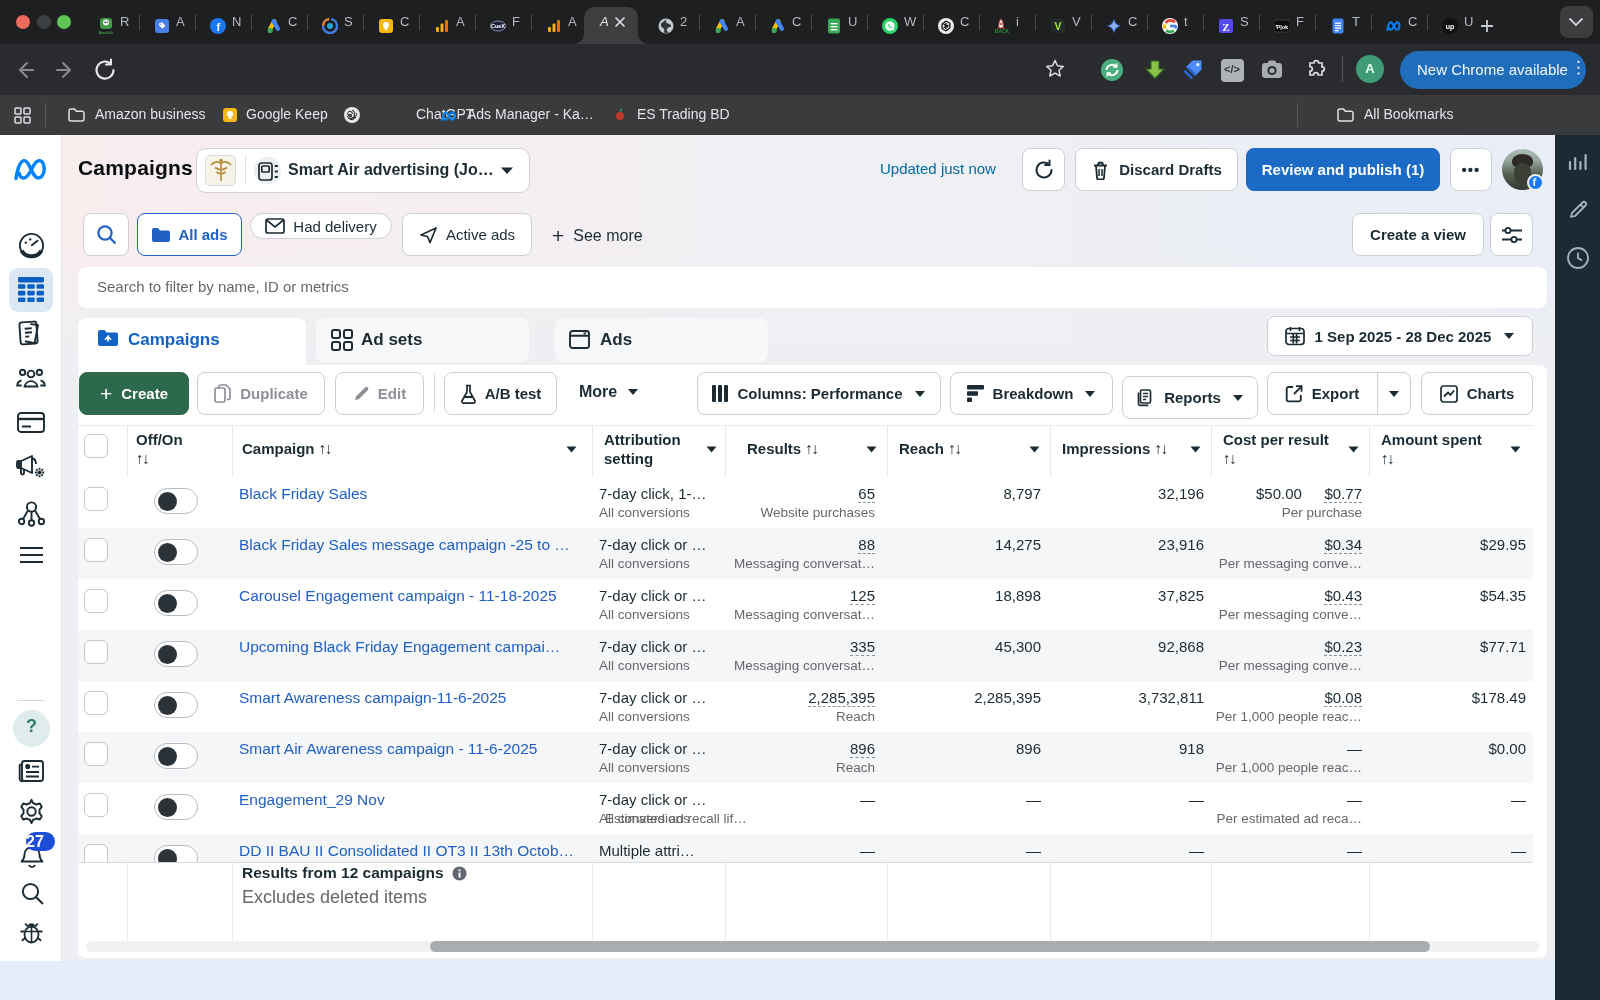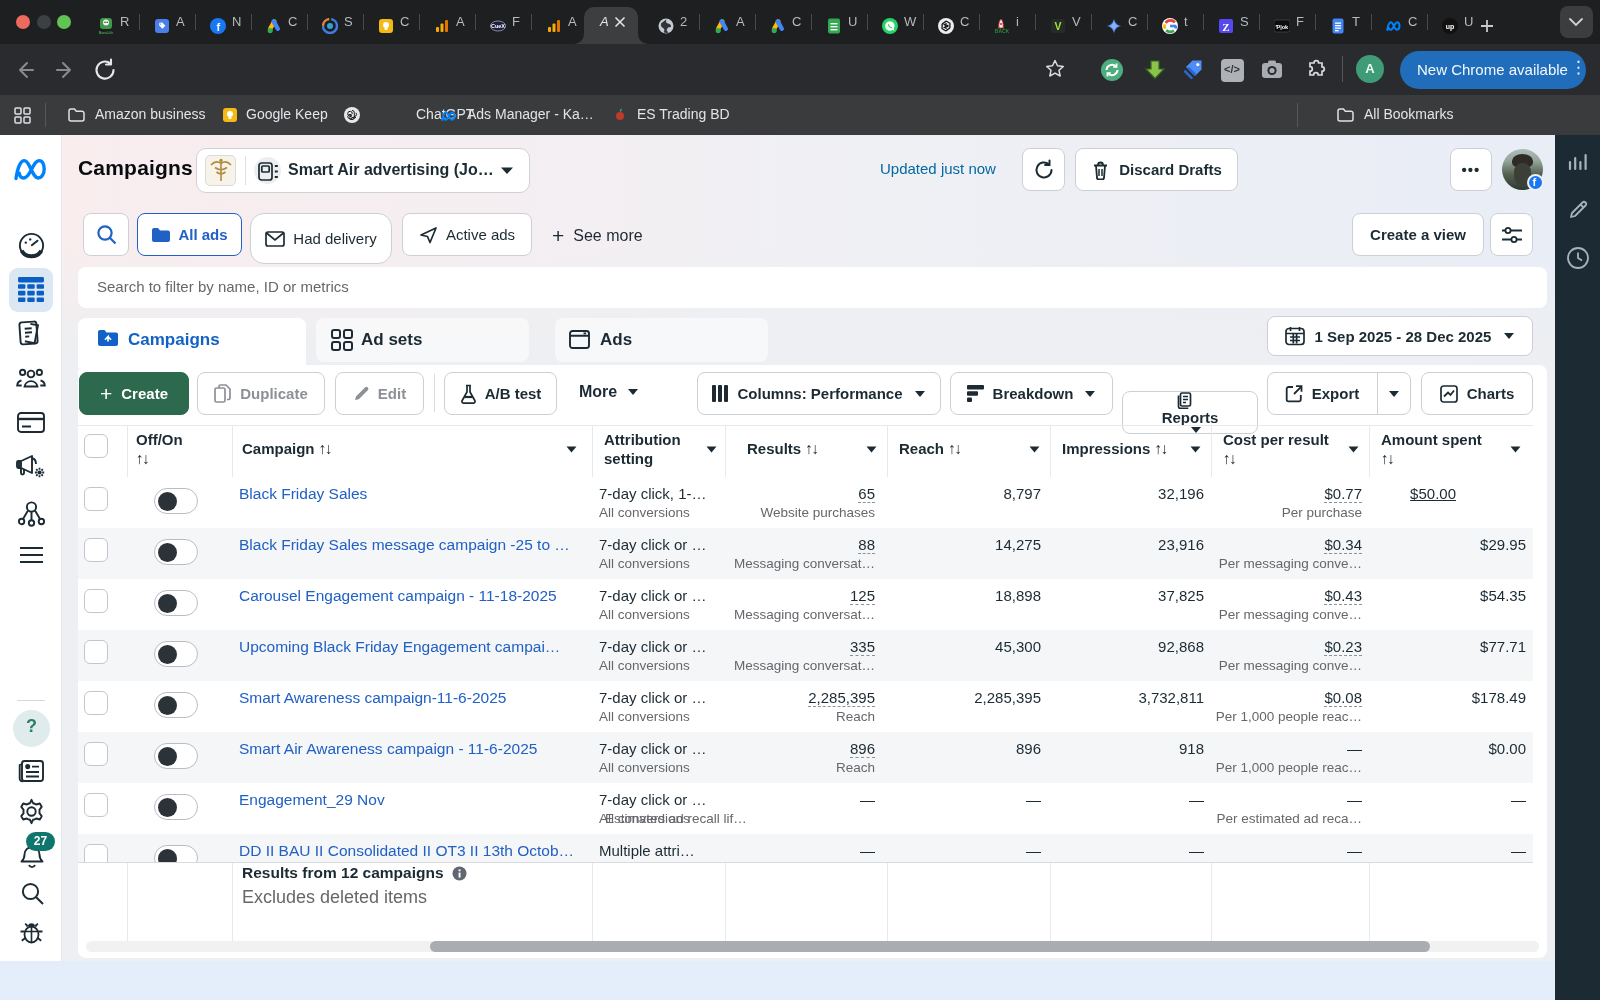--- a/index.html
+++ b/index.html
@@ -480,21 +480,21 @@
         <circle cx="13.5" cy="13.5" r="4.2"></circle>
         <path d="M13.5 1.8 l1.5 3.4 a8.6 8.6 0 0 1 3.2 1.3 l3.6 -1 1.9 3.3 -2.3 3 a8.6 8.6 0 0 1 0 3.4 l2.3 3 -1.9 3.3 -3.6 -1 a8.6 8.6 0 0 1 -3.2 1.3 l-1.5 3.4 -1.5 -3.4 a8.6 8.6 0 0 1 -3.2 -1.3 l-3.6 1 -1.9 -3.3 2.3 -3 a8.6 8.6 0 0 1 0 -3.4 l-2.3 -3 1.9 -3.3 3.6 1 a8.6 8.6 0 0 1 3.2 -1.3 Z" stroke-linejoin="round"></path>
       </g>
     </svg>
 <svg class="abs" style="left:19px;top:845px;" width="26" height="24">
       <g fill="none" stroke="#1c2b33" stroke-width="1.9">
         <path d="M13 2 a7.5 7.5 0 0 0 -7.5 7.5 c0 4.5 -2 6 -3 7 h21 c-1 -1 -3 -2.5 -3 -7 A7.5 7.5 0 0 0 13 2 Z" stroke-linejoin="round"></path>
         <path d="M10 20 a3.2 3.2 0 0 0 6 0"></path>
       </g>
     </svg>
-<div class="abs" style="left:26px;top:832px;width:29px;height:19px;border-radius:10px;background:#0f766e;color:#fff;font-size:12px;font-weight:bold;text-align:center;line-height:19px;">27</div>
+<div class="abs" style="left:26px;top:832px;width:29px;height:19px;border-radius:10px;background:#1d4ed8;color:#fff;font-size:16px;font-weight:bold;line-height:19px;">27</div>
 <svg class="abs" style="left:20px;top:881px;" width="25" height="25">
       <g fill="none" stroke="#1c2b33" stroke-width="2">
         <circle cx="10.5" cy="10.5" r="7.6"></circle>
         <path d="M16.2 16.2 L23 23"></path>
       </g>
     </svg>
 <svg class="abs" style="left:19px;top:921px;" width="25" height="24">
       <g fill="none" stroke="#1c2b33" stroke-width="1.8">
         <ellipse cx="12.5" cy="13.5" rx="7" ry="8"></ellipse>
         <path d="M12.5 5.5 v16 M6 10.5 h13" stroke-width="1.6"></path>
@@ -551,38 +551,39 @@
       <svg width="22" height="22">
         <path d="M18.5 11 a7.5 7.5 0 1 1 -2.5 -5.6 M16.5 1.5 v4.4 h-4.4" stroke="#1c2b33" stroke-width="2" fill="none" stroke-linecap="round"></path>
       </svg>
     </div>
 <div class="btn" style="left:1075px;top:148px;width:163px;height:43px;"><svg width="19" height="20" style="margin-right:9px;">
         <g stroke="#1c2b33" stroke-width="1.8" fill="none">
           <path d="M3 5.5 h13 M5 5.5 l1 12.5 a1.8 1.8 0 0 0 1.8 1.5 h3.4 a1.8 1.8 0 0 0 1.8 -1.5 l1 -12.5 M7 5 a2.5 2.5 0 0 1 5 0"></path>
           <path d="M8 9 v7 M11 9 v7" stroke-width="1.5"></path>
         </g>
       </svg>Discard Drafts</div>
+<div class="btn" style="left:1246px;top:148px;width:194px;height:43px;background:#1a6ac6;border-color:#1a6ac6;color:#fff;">Review and publish (1)</div>
 <div class="btn" style="left:1450px;top:148px;width:42px;height:43px;letter-spacing:1px;font-size:15px;">•••</div>
 <div class="abs" style="left:1502px;top:149px;width:41px;height:41px;border-radius:50%;background:linear-gradient(180deg,#aebdb8 0%,#93a49b 30%,#55604f 62%,#2f3831 100%);overflow:hidden;"></div>
 <div class="abs" style="left:1512px;top:154px;width:21px;height:14px;border-radius:50% 50% 40% 40%;background:#2e2a26;"></div>
 <div class="abs" style="left:1514px;top:163px;width:17px;height:22px;border-radius:42%;background:#3c3f35;"></div>
 <div class="abs" style="left:1527px;top:174px;width:17px;height:17px;border-radius:50%;background:#1877f2;border:2px solid #eef0f5;"></div>
 <div class="abs" style="left:1532.5px;top:175.5px;color:#fff;font-size:11px;font-weight:bold;">f</div>
 <div class="btn" style="left:83px;top:213px;width:46px;height:43px;">
       <svg width="21" height="21">
         <g fill="none" stroke="#2160c4" stroke-width="2.2">
           <circle cx="9" cy="9" r="6.6"></circle>
           <path d="M13.8 13.8 L19.5 19.5"></path>
         </g>
       </svg>
     </div>
 <div class="btn" style="left:137px;top:213px;width:105px;height:43px;border:1.5px solid #2160c4;color:#2160c4;"><svg width="19" height="16" style="margin-right:8px;">
         <path d="M1 3 a2 2 0 0 1 2 -2 h4 l2 2.4 H17 a2 2 0 0 1 2 2 V13 a2 2 0 0 1 -2 2 H3 a2 2 0 0 1 -2 -2 Z" fill="#2160c4"></path>
       </svg>All ads</div>
-<div class="btn" style="left:250px;top:213px;width:142px;height:51px;font-weight:normal;border-radius:14px;"><svg width="20" height="16" style="margin-right:8px;">
+<div class="btn" style="left:250px;top:213px;width:142px;height:26px;font-weight:normal;border-radius:14px;"><svg width="20" height="16" style="margin-right:8px;">
         <g fill="none" stroke="#1c2b33" stroke-width="1.7">
           <rect x="1" y="1" width="18" height="14" rx="2"></rect>
           <path d="M1.5 2 L10 9 L18.5 2"></path>
         </g>
       </svg>Had delivery</div>
 <div class="btn" style="left:402px;top:213px;width:130px;height:43px;font-weight:normal;"><svg width="19" height="18" style="margin-right:8px;">
         <path d="M2 9 L17 2 L11 16.5 L8.5 10.5 Z" fill="none" stroke="#1c2b33" stroke-width="1.7" stroke-linejoin="round"></path>
       </svg>Active ads</div>
 <div class="flat" style="left:552px;top:224px;font-size:16px;color:#1c2b33;">
       <span style="font-size:21px;margin-right:9px;font-weight:normal;">+</span>
@@ -664,21 +665,21 @@
       </svg></div>
 <div class="btn" style="left:697px;top:372px;width:244px;height:43px;"><svg width="16" height="17" style="margin-right:9px;">
         <g fill="#1c2b33">
           <rect x="0" y="0" width="4" height="17" rx="1"></rect>
           <rect x="6" y="0" width="4" height="17" rx="1"></rect>
           <rect x="12" y="0" width="4" height="17" rx="1"></rect>
         </g>
       </svg>Columns: Performance<svg width="12" height="8" style="margin-left:11px;">
         <path d="M1 1 L6 7 L11 1 Z" fill="#1c2b33"></path>
       </svg></div>
-<div class="btn" style="left:1122px;top:391px;width:136px;height:43px;flex-direction:column;"><svg width="19" height="18" style="margin-right:9px;">
+<div class="btn" style="left:1122px;top:376px;width:136px;height:43px;"><svg width="19" height="18" style="margin-right:9px;">
         <g fill="none" stroke="#1c2b33" stroke-width="1.7">
           <rect x="4.5" y="1" width="10" height="13" rx="1.5"></rect>
           <path d="M2.5 3.5 v11 a1.8 1.8 0 0 0 1.8 1.8 h8"></path>
           <path d="M7 4.5 h5 M7 7.5 h5 M7 10.5 h3"></path>
         </g>
       </svg>Reports<svg width="12" height="8" style="margin-left:11px;">
         <path d="M1 1 L6 7 L11 1 Z" fill="#1c2b33"></path>
       </svg></div>
 <div class="btn" style="left:1267px;top:372px;width:144px;height:43px;padding-right:34px;"><svg width="18" height="18" style="margin-right:9px;">
         <g fill="none" stroke="#1c2b33" stroke-width="1.8">
@@ -745,21 +746,21 @@
       </div>
 <div class="abs link" style="left:161px;top:8px;font-size:15.5px;">Black Friday Sales</div>
 <div class="abs num" style="left:521px;top:8px;">7-day click, 1-…</div>
 <div class="abs sub" style="left:521px;top:28px;font-size:13.5px;">All conversions</div>
 <div class="abs num" style="left:527px;top:8px;width:270px;text-align:right;"><span class="dotted">65</span></div>
 <div class="abs sub" style="left:527px;top:28px;width:270px;text-align:right;font-size:13.5px;">Website purchases</div>
 <div class="abs num" style="left:693px;top:8px;width:270px;text-align:right;">8,797</div>
 <div class="abs num" style="left:856px;top:8px;width:270px;text-align:right;">32,196</div>
 <div class="abs num" style="left:1014px;top:8px;width:270px;text-align:right;"><span class="dotted">$0.77</span></div>
 <div class="abs sub" style="left:1014px;top:28px;width:270px;text-align:right;font-size:13.5px;">Per purchase</div>
-<div class="abs num" style="left:1108px;top:8px;width:270px;text-align:right;text-decoration:underline;">$50.00</div>
+<div class="abs num" style="left:1178px;top:8px;width:270px;text-align:left;">$50.00</div>
 <div class="abs" style="left:0;top:51px;width:1455px;height:51px;background:#f5f6f8;"></div>
 <div class="cb" style="left:6px;top:61px;"></div>
 <div class="toggle" style="left:76px;top:62px;">
         <div class="knob"></div>
       </div>
 <div class="abs link" style="left:161px;top:59px;font-size:15.5px;">Black Friday Sales message campaign -25 to …</div>
 <div class="abs num" style="left:521px;top:59px;">7-day click or …</div>
 <div class="abs sub" style="left:521px;top:79px;font-size:13.5px;">All conversions</div>
 <div class="abs num" style="left:527px;top:59px;width:270px;text-align:right;"><span class="dotted">88</span></div>
 <div class="abs sub" style="left:527px;top:79px;width:270px;text-align:right;font-size:13.5px;">Messaging conversat…</div>

